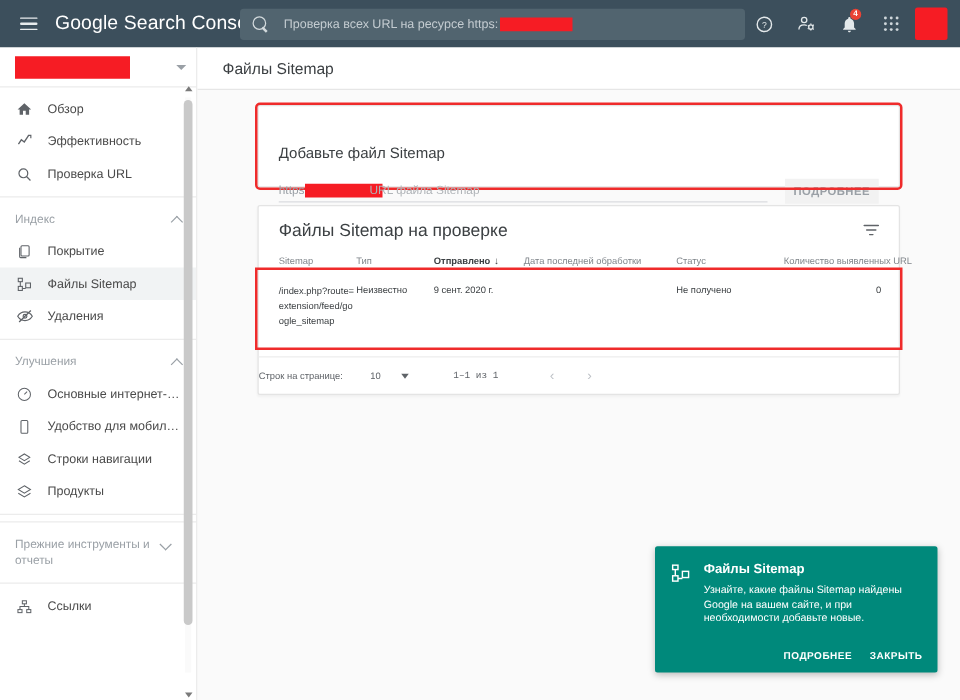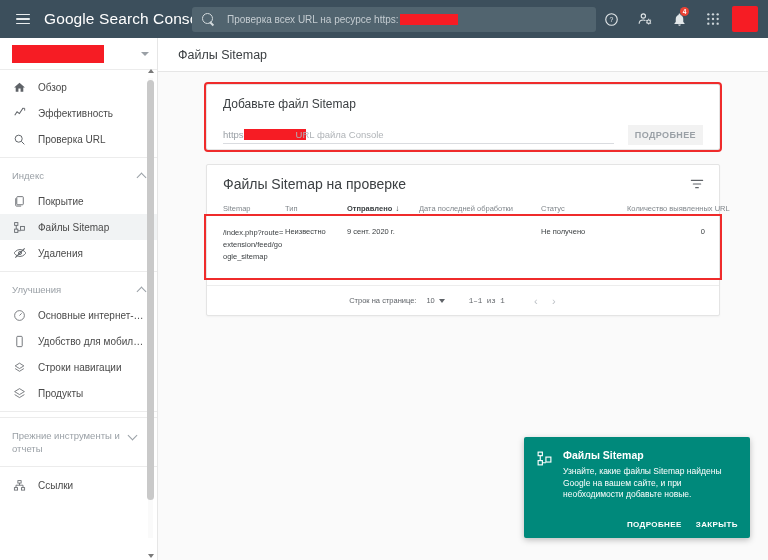--- a/index.html
+++ b/index.html
@@ -126,21 +126,21 @@
   }
 
   .card {
     background:#fff; border:1px solid #e4e4e4; border-radius:2px;
     box-shadow: 0 1px 2px rgba(0,0,0,.04);
   }
 
   .redbox { outline: 2px solid #ef2b2b; outline-offset: 0px; }
 
   
-  .add-card { position:absolute; left:48px; top:12px; width: 514px; height: 66px; padding: 12px 16px; }
+  .add-card { position:absolute; left:48px; top:12px; width: 514px; height: 66px; padding: 30px 16px; }
   .add-title { font-size: 12px; color:#3c4043; margin-bottom: 14px; }
   .add-row { display:flex; align-items:center;text-align:right; }
   .url-field {
     flex:1; border-bottom: 1px solid #dadce0; height: 17px; display:flex; align-items:center;
     font-size: 9.5px; color:#9aa0a6; position:relative;
   }
   .url-prefix { color:#9aa0a6; }
   .url-ph { color:#b0b4b8; }
   .submit-btn {
     margin-left: 14px; font-size: 9px; font-weight:700; color:#9aa0a6;
@@ -176,22 +176,22 @@
   .sort-arrow { font-size: 8px; margin-left: 3px; }
 
   .row-highlight {
     position:absolute; left: 48px; top: 144px; width: 514px; height: 62px;
     outline: 2px solid #ef2b2b; pointer-events:none;
   }
 
   .pager {
     position:absolute; left:0; bottom:0; width:100%; height: 30px;
     border-top:1px solid #ededed;
-    display:flex; align-items:center; justify-content:center;
-    padding-right: 14px; gap: 0px; font-size: 7.5px; color:#5f6368;
+    display:flex; align-items:center; justify-content:flex-start;
+    padding-right: 14px; gap: 12px; font-size: 7.5px; color:#5f6368;
   }
   .pager .lab { margin-right: 10px; }
   .pager .num { margin-right: 4px; }
   .pager .dn { width:0;height:0; border-left:3.5px solid transparent; border-right:3.5px solid transparent;
                 border-top:4px solid #5f6368; margin-right: 24px; }
   .pager .range { margin-right: 22px; font-family: Liberation Mono, monospace; }
   .pager .arrow { width: 18px; text-align:center; color:#bdc1c6; font-size: 11px; cursor:pointer; }
 
   
   .toast {
@@ -435,21 +435,21 @@
   </div>
 
   <div class="content">
 
     <div class="card add-card redbox">
       <div class="add-title">Добавьте файл Sitemap</div>
       <div class="add-row">
         <div class="url-field">
           <span class="url-prefix">https</span>
             <span class="redact" style="width:62px;height:11px;"></span>
-            <span class="url-ph" style="margin-left:-10px;">URL файла Console</span>
+            <span class="url-ph" style="margin-left:-10px;">URL файла Sitemap</span>
         </div>
         <div class="submit-btn">ПОДРОБНЕЕ</div>
       </div>
     </div>
 
     <div class="card tbl-card">
       <div class="tbl-head">
         <div class="tbl-title">Файлы Sitemap на проверке</div>
         <div class="filter-ico">
           <svg width="16" height="16" viewBox="0 0 24 24" fill="none" stroke="#5f6368" stroke-width="1.7" stroke-linecap="round">

